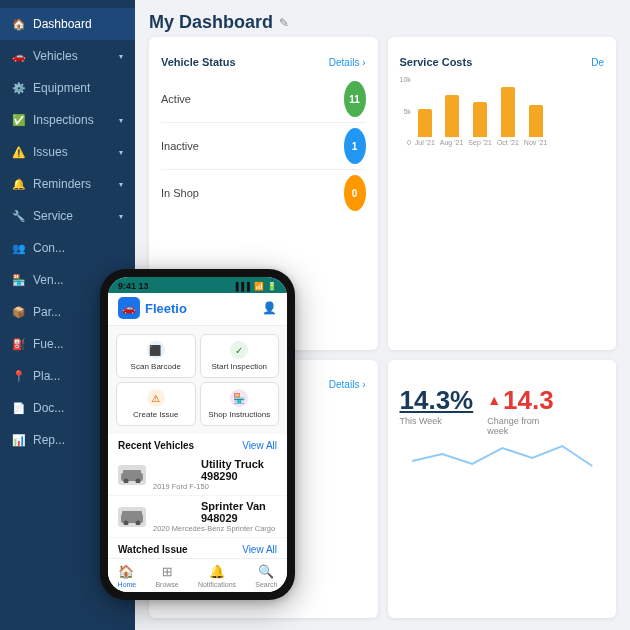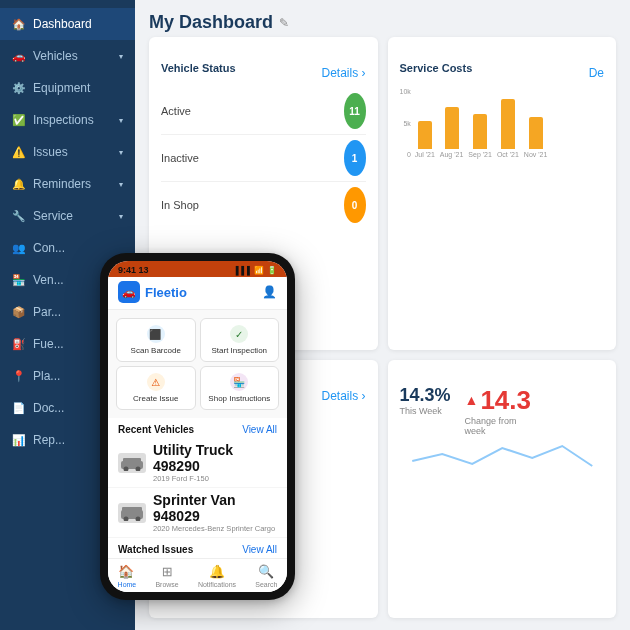--- a/index.html
+++ b/index.html
@@ -93,21 +93,21 @@
       padding: 19px 12px;
       box-shadow: 0 1px 4px rgba(0,0,0,0.08);
     }
     .card-header {
       display: flex;
       justify-content: space-between;
       align-items: center;
       margin-bottom: 8px;
     }
     .card-title { font-size: 11px; font-weight: 600; color: #1a3a5c; }
-    .card-detail { font-size: 12px; color: #2196f3; cursor: pointer; margin-top: 10px; }
+    .card-detail { font-size: 10px; color: #2196f3; cursor: pointer; }
 
     
     .status-row {
       display: flex; align-items: center;
       justify-content: space-between;
       padding: 5px 0;
       font-size: 11px;
       color: #444;
       border-bottom: 1px solid #f0f0f0;
     }
@@ -163,21 +163,21 @@
     .summary-sub { font-size: 9px; color: #888; margin-bottom: 6px; }
 
     
     .failure-rate-wrap {
       display: flex;
       gap: 14px;
       align-items: flex-start;
       padding-top: 6px;
     }
     .rate-block { }
-    .rate-value { font-size: 18px; font-weight: 700; color: #1a3a5c; }
+    .rate-value { font-size: 26px; font-weight: 700; color: #1a3a5c; text-decoration: underline; }
     .rate-change { font-size: 26px; font-weight: 700; color: #e53935; }
     .rate-label { font-size: 9px; color: #888; }
     .rate-arrow { color: #e53935; font-size: 14px; }
 
     
     .phone-mockup {
       position: absolute;
       bottom: 30px;
       left: 100px;
       width: 195px;
@@ -186,21 +186,21 @@
       padding: 8px;
       box-shadow: 0 8px 32px rgba(0,0,0,0.35), 0 2px 8px rgba(0,0,0,0.2);
       z-index: 100;
     }
     .phone-inner {
       background: #fff;
       border-radius: 20px;
       overflow: hidden;
     }
     .phone-status-bar {
-      background: #c2410c;
+      background: #0f766e;
       display: flex;
       justify-content: space-between;
       align-items: center;
       padding: 4px 10px 2px;
       font-size: 9px;
       font-weight: 600;
       color: #111;
     }
     .phone-header {
       background: #fff;
@@ -270,21 +270,21 @@
     .vehicle-thumb {
       width: 28px; height: 20px;
       background: #ddd;
       border-radius: 3px;
       flex-shrink: 0;
       display: flex; align-items: center; justify-content: center;
       overflow: hidden;
     }
     .vehicle-thumb svg { width: 24px; height: 16px; }
     .vehicle-info { flex: 1; }
-    .vehicle-name { font-size: 14px; font-weight: 600; color: #111; }
+    .vehicle-name { font-size: 11px; font-weight: 600; color: #111; margin-left: 48px; }
     .vehicle-sub { font-size: 7.5px; color: #888; }
 
     .phone-bottom-nav {
       display: flex;
       justify-content: space-around;
       padding: 5px 0 4px;
       border-top: 1px solid #eee;
       background: #fff;
     }
     .bottom-nav-item {
@@ -552,21 +552,21 @@
         </div>
         <div class="vehicle-info">
           <div class="vehicle-name">Sprinter Van 948029</div>
           <div class="vehicle-sub">2020 Mercedes-Benz Sprinter Cargo</div>
         </div>
       </div>
 
 
 
       <div class="phone-section-header">
-        <span class="phone-section-title">Watched Issues</span>
+        <span class="phone-section-title">Watched Issue</span>
         <span class="phone-view-all">View All</span>
       </div>
 
       <div class="phone-bottom-nav">
         <div class="bottom-nav-item active">
           <span class="bottom-nav-icon">🏠</span>
           <span>Home</span>
         </div>
         <div class="bottom-nav-item">
           <span class="bottom-nav-icon">⊞</span>

